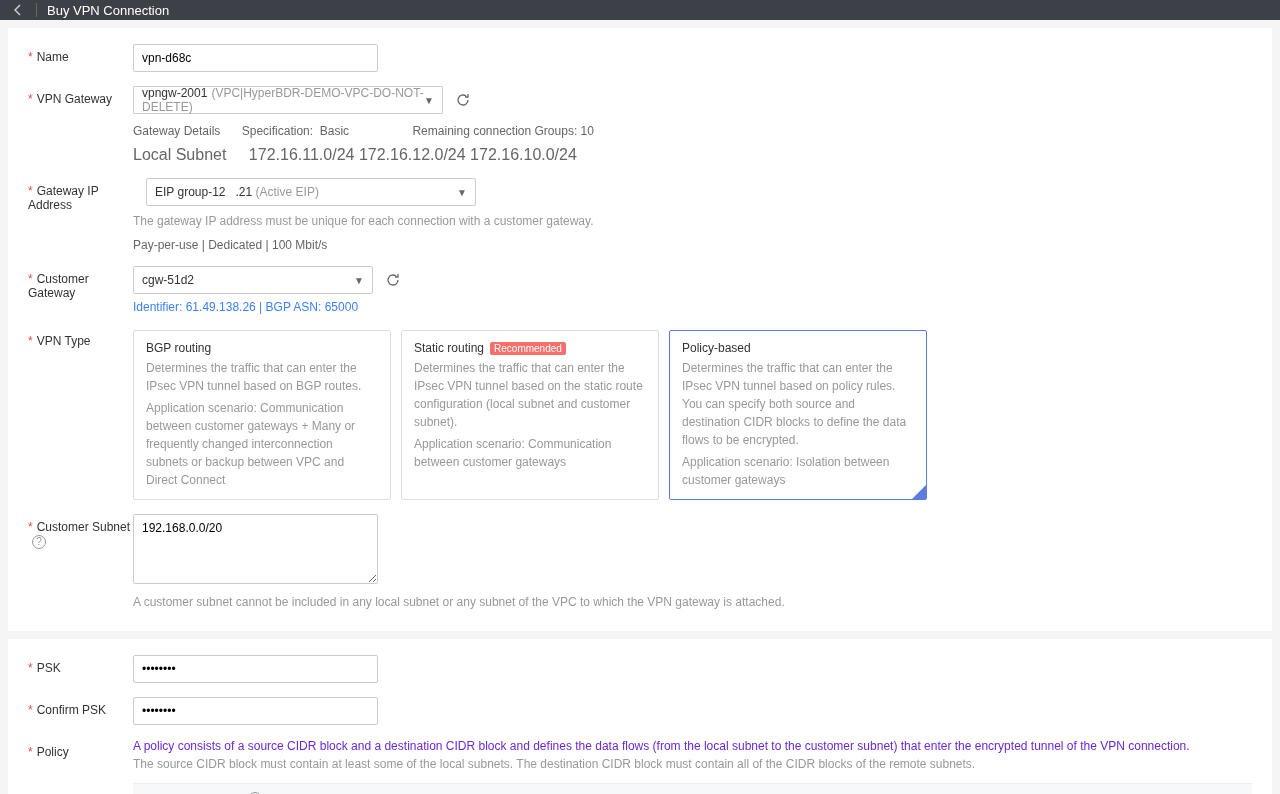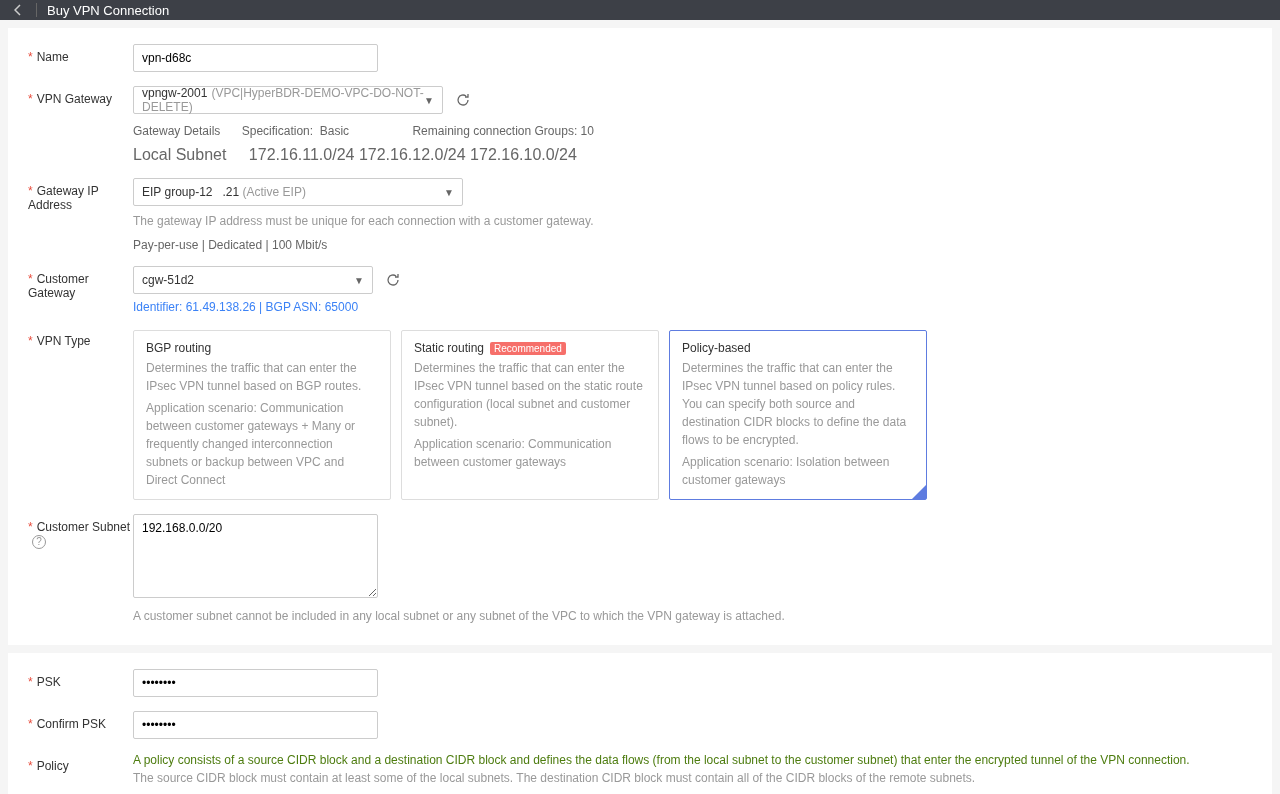--- a/index.html
+++ b/index.html
@@ -31,28 +31,28 @@
 .hint-dark { font-size: 12px; color: #666; margin-top: 10px; }
 .identifier { font-size: 12px; color: #3b82f6; margin-top: 6px; }
 .type-cards { display: flex; gap: 10px; margin-top: 2px; }
 .type-card { width: 258px; border: 1px solid #ddd; border-radius: 2px; padding: 10px 12px; cursor: pointer; position: relative; }
 .type-card.selected { border-color: #5e7ce0; }
 .type-card.selected::after { content: ""; position: absolute; right: 0; bottom: 0; width: 0; height: 0; border-left: 14px solid transparent; border-bottom: 14px solid #5e7ce0; }
 .card-title { font-size: 12px; color: #333; font-weight: 400; margin-bottom: 4px; display: flex; align-items: center; }
 .badge-rec { background: #f66f6a; color: #fff; font-size: 10px; padding: 1px 4px; border-radius: 2px; margin-left: 6px; }
 .card-desc { font-size: 12px; color: #999; line-height: 1.5; }
 .card-scenario { font-size: 12px; color: #999; line-height: 1.5; margin-top: 4px; }
-.textarea-box { width: 245px; height: 84px; border: 1px solid #ccc; border-radius: 2px; padding: 6px 8px; font-size: 12px; outline: none; resize: both; }
+.textarea-box { width: 245px; height: 70px; border: 1px solid #ccc; border-radius: 2px; padding: 6px 8px; font-size: 12px; outline: none; resize: both; }
 .help-icon { display: inline-flex; width: 14px; height: 14px; border: 1px solid #999; border-radius: 50%; color: #999; font-size: 10px; align-items: center; justify-content: center; margin-left: 4px; cursor: pointer; }
-.policy-desc { font-size: 12px; color: #4d7c0f; margin-bottom: 4px; }
+.policy-desc { font-size: 12px; color: #6d28d9; margin-bottom: 4px; }
 .policy-hint { font-size: 12px; color: #999; margin-bottom: 12px; }
 .table-header { display: flex; background: #f7f8fa; padding: 8px 0; border-top: 1px solid #eee; border-bottom: 1px solid #eee; }
 .th-src { width: 442px; padding-left: 8px; font-size: 12px; color: #666; display: flex; align-items: center; }
 .th-dst { flex: 1; font-size: 12px; color: #666; }
-.eip-select { width: 330px; height: 28px; border: 1px solid #ccc; border-radius: 2px; padding: 0 8px; display: flex; align-items: center; justify-content: space-between; cursor: pointer; background: #fff; }
+.eip-select { width: 330px; height: 28px; border: 1px solid #ccc; border-radius: 2px; padding: 0 8px; display: flex; align-items: center; justify-content: space-between; cursor: pointer; background: #fff; margin-left: 13px; }
 .eip-left { display: flex; align-items: center; gap: 10px; }
 .eip-pill { font-size: 12px; color: #333; }
 .eip-ip { font-size: 12px; color: #333; }
 .eip-status { font-size: 12px; color: #999; }
 svg { display: block; }
 </style>
 </head>
 <body>
 
 <div class="header">

